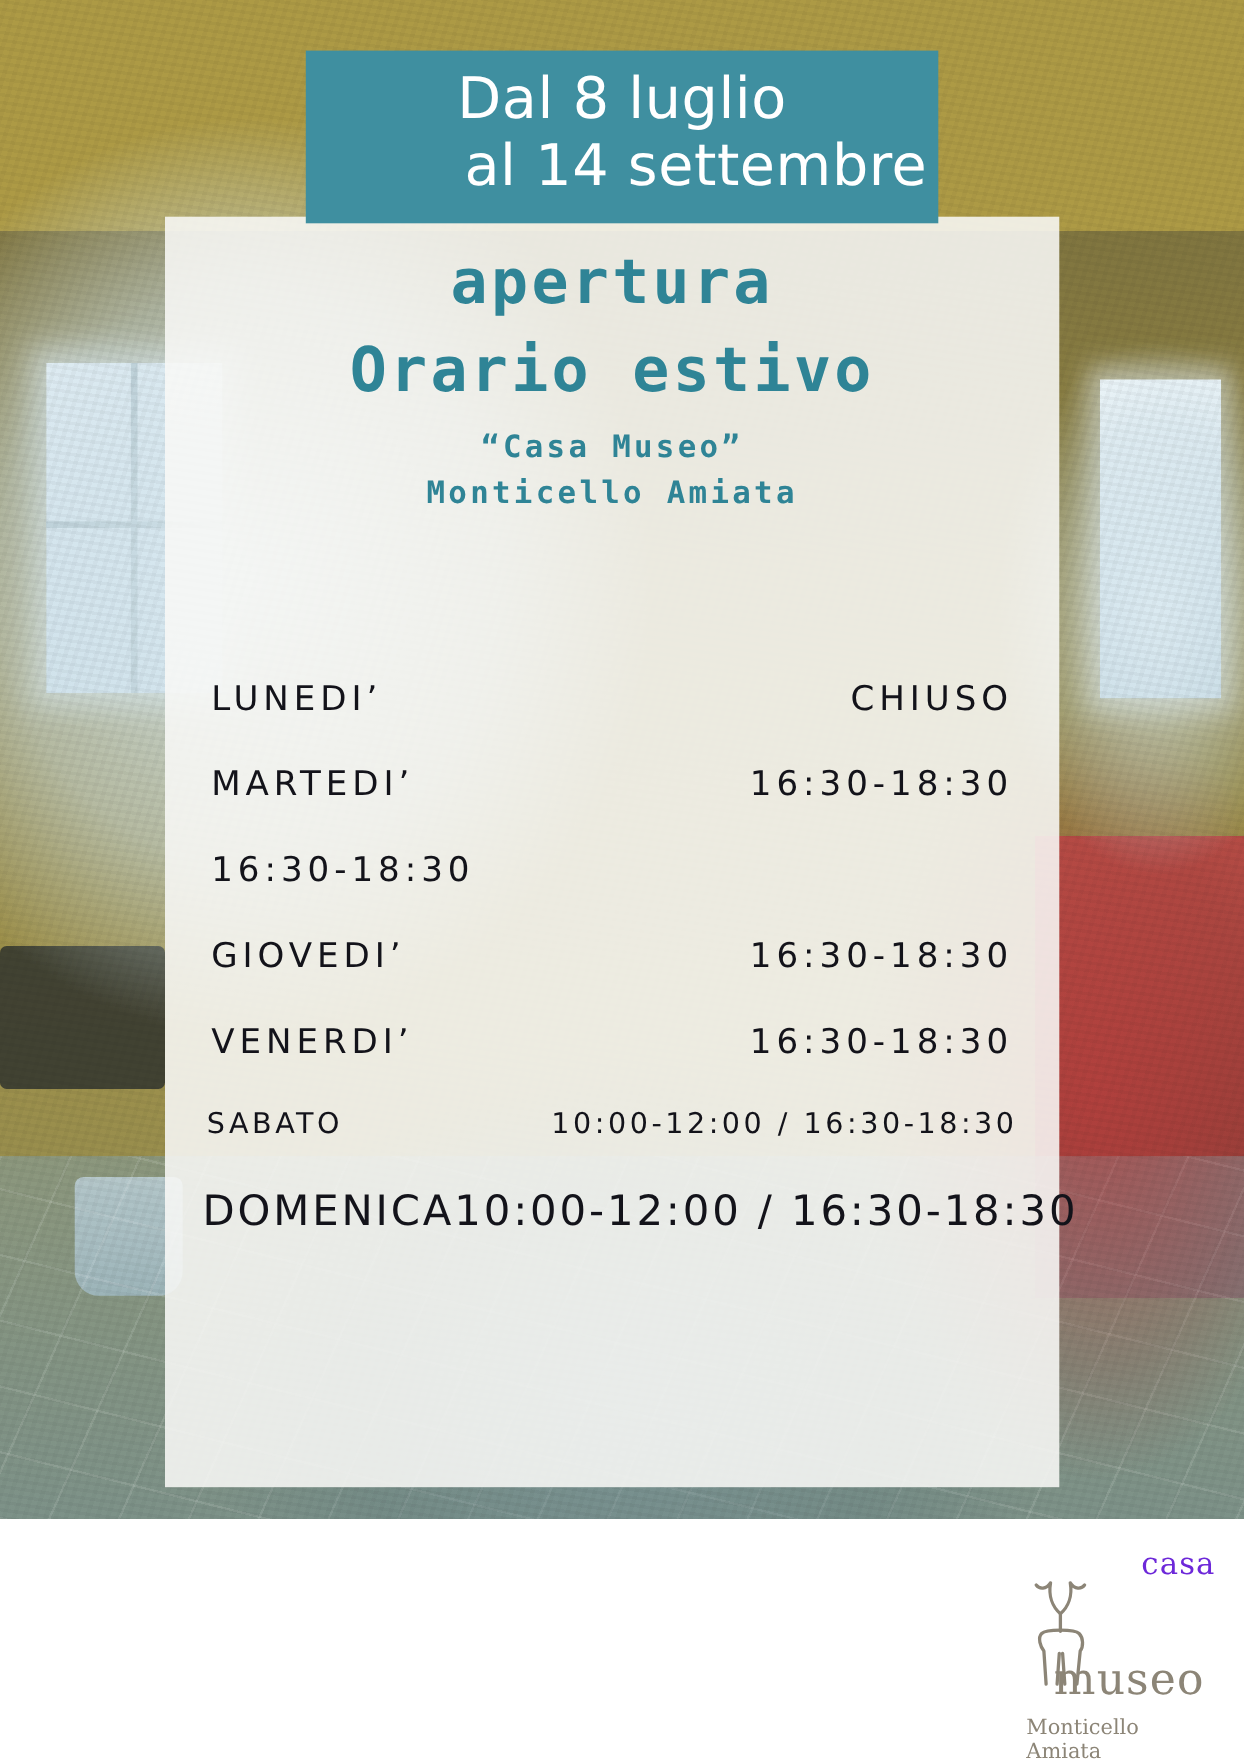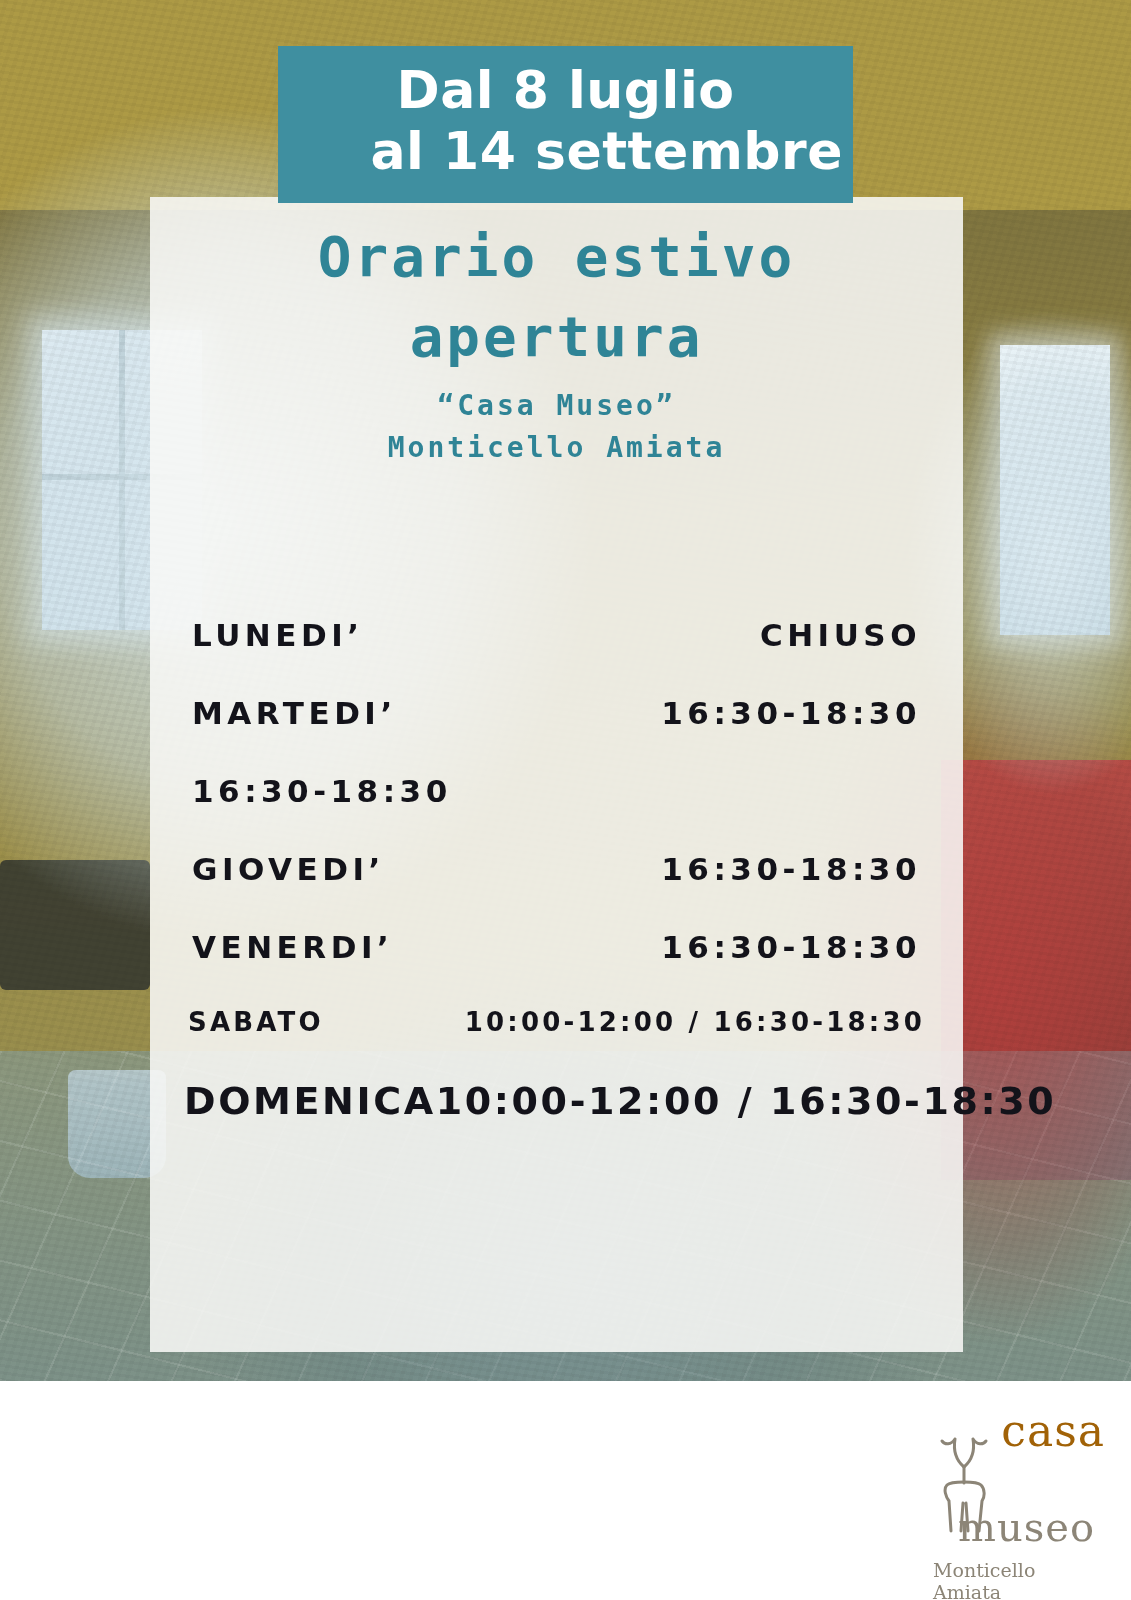--- a/index.html
+++ b/index.html
@@ -142,21 +142,21 @@
   .date-banner {
     position: absolute;
     left: 278px;
     top: 46px;
     width: 555px;
     padding: 14px 10px 20px;
     background: #3f8fa0;
     text-align: center;
     color: #ffffff;
     font-family: "DejaVu Sans", sans-serif;
-    font-weight: bold;
+    font-weight: normal;
     font-size: 52px;
     line-height: 1.18;
     letter-spacing: 0.5px;
     z-index: 5;
   }
   .date-banner .line1 { display: block; }
   .date-banner .line2 { display: block; text-align: right; padding-left: 82px;}
 
   
   .panel {
@@ -203,21 +203,21 @@
     width: 773px;
   }
   .hour-row {
     display: flex;
     align-items: baseline;
     justify-content: space-between;
     padding: 0 22px;
     margin-bottom: 42px;
     color: #13131a;
     font-family: "DejaVu Sans", sans-serif;
-    font-weight: bold;
+    font-weight: normal;
     font-size: 31px;
     letter-spacing: 4.5px;
   }
   .hour-row .day { white-space: nowrap; }
   .hour-row .time { white-space: nowrap; }
   .hour-row.wide { font-size: 26px; letter-spacing: 3.2px; padding: 0 18px; }
   .hour-row.widest { font-size: 38px; letter-spacing: 2.6px; padding: 0 14px; }
 
   
   .footer {
@@ -234,22 +234,22 @@
     top: 18px;
     width: 180px;
     height: 190px;
     color: #8c8577;
   }
   .logo-casa {
     position: absolute;
     right: 8px;
     top: 6px;
     font-family: "DejaVu Serif", serif;
-    font-size: 44px;
-    color: #a16207;
+    font-size: 28px;
+    color: #6d28d9;
     letter-spacing: 1px;
   }
   .logo-museo {
     position: absolute;
     right: 18px;
     top: 105px;
     font-family: "DejaVu Serif", serif;
     font-size: 40px;
     color: #8c8577;
     letter-spacing: 1px;
@@ -288,22 +288,22 @@
   </div>
 
   <div class="date-banner">
     <span class="line1">Dal 8 luglio</span>
     <span class="line2">al 14 settembre</span>
   </div>
 
   <div class="panel">
 
     <div class="panel-title">
+      <div>apertura</div>
       <div>Orario estivo</div>
-      <div>apertura</div>
     </div>
 
     <div class="panel-subtitle">
       <div>“Casa Museo”</div>
       <div>Monticello Amiata</div>
     </div>
 
     <div class="hours">
 
       <div class="hour-row">

